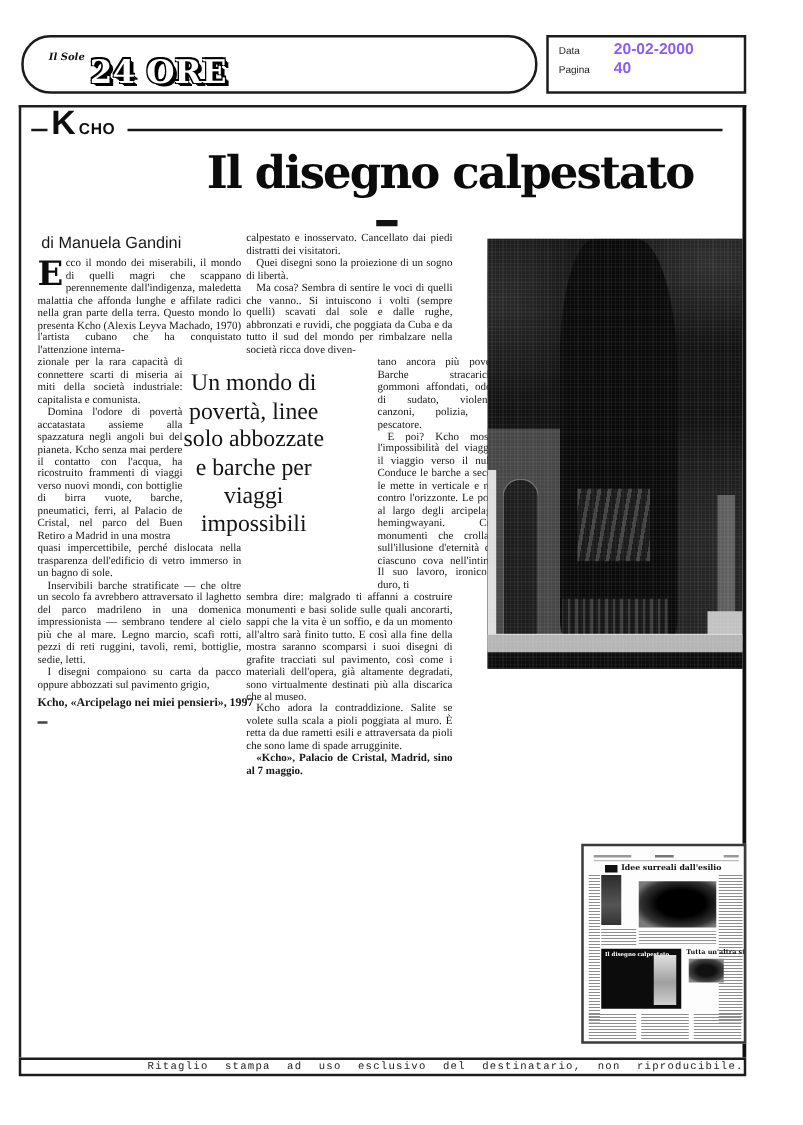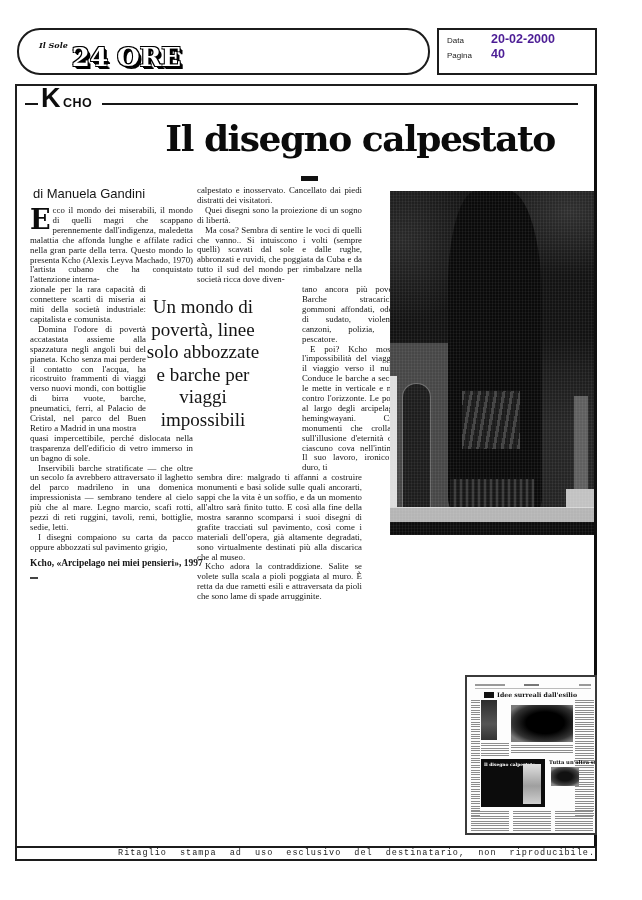--- a/index.html
+++ b/index.html
@@ -10,21 +10,21 @@
 
   
   .logo-wrap{position:absolute;left:20px;top:11px;white-space:nowrap;}
   .logo-small{font:italic bold 8px/8px "DejaVu Serif",serif;vertical-align:18px;color:#111;}
   .logo-big{font:bold 26px/26px "DejaVu Serif",serif;color:#fff;letter-spacing:0px;
     text-shadow:-1px -1px 0 #000,1px -1px 0 #000,-1px 1px 0 #000,1px 1px 0 #000,2px 2px 0 #000,3px 3px 0 #000;}
 
   
   .meta-row{display:flex;align-items:baseline;height:15px;padding:0 0 0 8px;}
   .meta-label{width:44px;font:400 8px/10px "Liberation Sans",sans-serif;color:#222;}
-  .meta-value{font:700 12.5px/13px "Liberation Sans",sans-serif;color:#4c1d95;}
+  .meta-value{font:700 12.5px/13px "Liberation Sans",sans-serif;color:#8b5cf6;}
 
   
   .kicker-k{font:700 27px/27px "Liberation Sans",sans-serif;color:#0d0d0d;}
   .kicker-rest{font:700 12.5px/12px "Liberation Sans",sans-serif;color:#0d0d0d;letter-spacing:.5px;}
   .hrule{background:#161616;}
 
   .title{font:700 36px/40px "DejaVu Serif",serif;letter-spacing:-1.5px;text-align:center;color:#0b0b0b;}
   .byline{font:400 13px/14px "Liberation Sans",sans-serif;color:#161616;}
 
   
@@ -111,20 +111,23 @@
   <div class="abs bodycol" style="left:197px;top:186px;width:165px;">
     <p class="noind">calpestato e inosservato. Cancellato dai piedi distratti dei visitatori.</p>
     <p>Quei disegni sono la proiezione di un sogno di libertà.</p>
     <p>Ma cosa? Sembra di sentire le voci di quelli che vanno.. Si intuiscono i volti (sempre quelli) scavati dal sole e dalle rughe, abbronzati e ruvidi, che poggiata da Cuba e da tutto il sud del mondo per rimbalzare nella società ricca dove diven-</p>
     <div class="narrow2">
       <p class="noind">tano ancora più poveri. Barche stracariche, gommoni affondati, odore di sudato, violenza, canzoni, polizia, un pescatore.</p>
       <p>E poi? Kcho mostra l'impossibilità del viaggio, il viaggio verso il nulla. Conduce le barche a secco, le mette in verticale e non contro l'orizzonte. Le porta al largo degli arcipelaghi hemingwayani. Crea monumenti che crollano sull'illusione d'eternità che ciascuno cova nell'intimo. Il suo lavoro, ironico e duro, ti</p>
     </div>
     <p class="noind">sembra dire: malgrado ti affanni a costruire monumenti e basi solide sulle quali ancorarti, sappi che la vita è un soffio, e da un momento all'altro sarà finito tutto. E così alla fine della mostra saranno scomparsi i suoi disegni di grafite tracciati sul pavimento, così come i materiali dell'opera, già altamente degradati, sono virtualmente destinati più alla discarica che al museo.</p>
     <p>Kcho adora la contraddizione. Salite se volete sulla scala a pioli poggiata al muro. È retta da due rametti esili e attraversata da pioli che sono lame di spade arrugginite.</p>
+    <div class="closing">
+      <p>«Kcho», Palacio de Cristal, Madrid, sino al 7 maggio.</p>
+    </div>
   </div>
 
   <div class="abs photo" style="left:390px;top:191px;width:204px;height:344px;">
     <div class="abs" style="left:0;top:152px;width:66px;height:172px;background:#474747;"></div>
     <div class="abs" style="left:0;top:185px;width:7px;height:139px;background:#dedede;"></div>
     <div class="abs" style="left:12px;top:192px;width:27px;height:130px;background:#1d1d1d;border:1px solid #6e6e6e;border-bottom:none;border-radius:14px 14px 0 0;"></div>
     <div class="abs" style="left:184px;top:205px;width:14px;height:115px;background:#5f5f5f;"></div>
     <div class="abs" style="left:176px;top:298px;width:28px;height:24px;background:#c2c2c2;"></div>
     <div class="abs" style="left:58px;top:0;width:94px;height:318px;background:#0a0a0a;border-radius:30% 35% 4% 4%;"></div>
     <div class="abs" style="left:72px;top:200px;width:58px;height:58px;background:repeating-linear-gradient(100deg,#4e4e4e 0 3px,#1d1d1d 3px 8px);opacity:.8;"></div>

